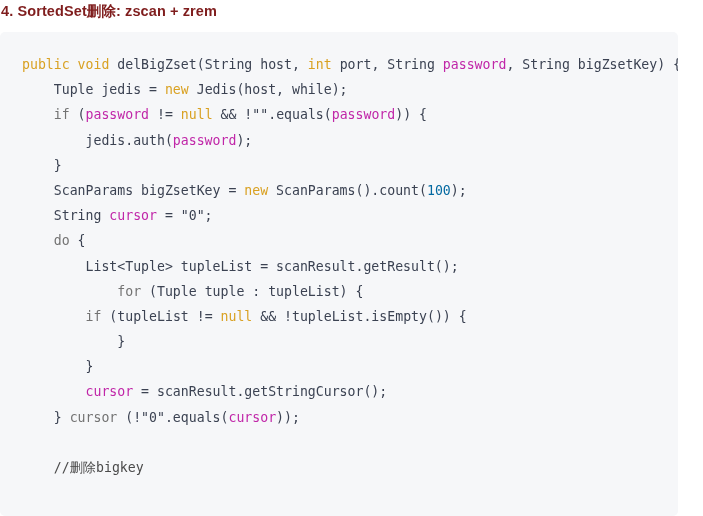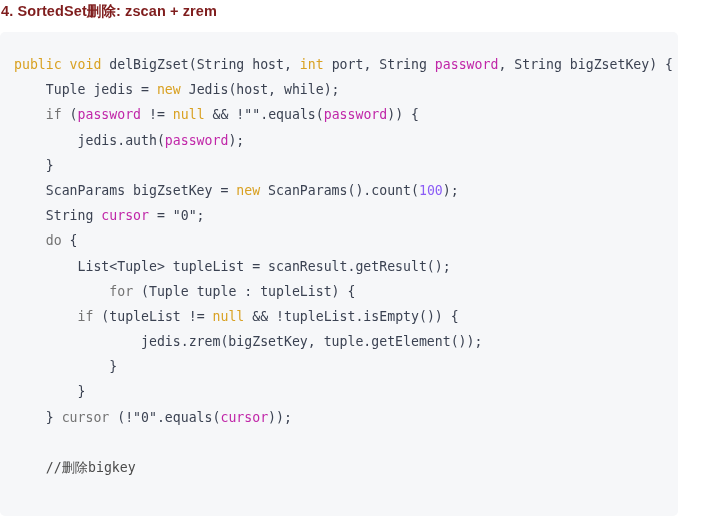--- a/index.html
+++ b/index.html
@@ -39,40 +39,41 @@
   .code-block {
     position: absolute;
     left: 0px;
     top: 32px;
     width: 678px;
     height: 484px;
     background: #f6f7f9;
     border-radius: 5px;
     box-sizing: border-box;
     overflow: hidden;
+    padding-left: 8px;
   }
 
   .code-inner {
     padding: 20px 0 0 14px;
   }
 
   .code-line {
     font-family: "DejaVu Sans Mono", "Liberation Mono", monospace;
     font-size: 13.2px;
     line-height: 25.2px;
     height: 25.2px;
     color: #3b4252;
     white-space: pre;
     letter-spacing: 0px;
   }
 
   
   .k    { color: #737373; }            
   .kd   { color: #d9a122; }            
-  .num  { color: #8b5cf6; }            
+  .num  { color: #0369a1; }            
   .var  { color: #c026a8; }            
   .cmt  { color: #4a4a4a; }            
   .pln  { color: #3b4252; }            
 </style>
 </head>
 <body>
 
 <div class="page">
 
   <div class="section-title">4. SortedSet删除: zscan + zrem</div>
@@ -83,22 +84,22 @@
         <div class="code-line"><span class="pln">    Tuple jedis = </span><span class="kd">new</span><span class="pln"> Jedis(host, while);</span></div>
         <div class="code-line"><span class="pln">    </span><span class="k">if</span><span class="pln"> (</span><span class="var">password</span><span class="pln"> != </span><span class="kd">null</span><span class="pln"> &amp;&amp; !"".equals(</span><span class="var">password</span><span class="pln">)) {</span></div>
         <div class="code-line"><span class="pln">        jedis.auth(</span><span class="var">password</span><span class="pln">);</span></div>
         <div class="code-line"><span class="pln">    }</span></div>
         <div class="code-line"><span class="pln">    ScanParams bigZsetKey = </span><span class="kd">new</span><span class="pln"> ScanParams().count(</span><span class="num">100</span><span class="pln">);</span></div>
         <div class="code-line"><span class="pln">    String </span><span class="var">cursor</span><span class="pln"> = "0";</span></div>
         <div class="code-line"><span class="pln">    </span><span class="k">do</span><span class="pln"> {</span></div>
         <div class="code-line"><span class="pln">        List&lt;Tuple&gt; tupleList = scanResult.getResult();</span></div>
         <div class="code-line"><span class="pln">            </span><span class="k">for</span><span class="pln"> (Tuple tuple : tupleList) {</span></div>
         <div class="code-line"><span class="pln">        </span><span class="k">if</span><span class="pln"> (tupleList != </span><span class="kd">null</span><span class="pln"> &amp;&amp; !tupleList.isEmpty()) {</span></div>
-        <div class="code-line"><span class="pln">                jedis.zrem(bigZsetKey, tuple.getElement());</span></div>
         <div class="code-line"><span class="pln">            }</span></div>
         <div class="code-line"><span class="pln">        }</span></div>
+        <div class="code-line"><span class="pln">        </span><span class="var">cursor</span><span class="pln"> = scanResult.getStringCursor();</span></div>
         <div class="code-line"><span class="pln">    } </span><span class="k">cursor</span><span class="pln"> (!"0".equals(</span><span class="var">cursor</span><span class="pln">));</span></div>
         <div class="code-line">&nbsp;</div>
         <div class="code-line"><span class="cmt">    //删除bigkey</span></div>
       </div>
   </div>
 
 </div>
 
 </body></html>

